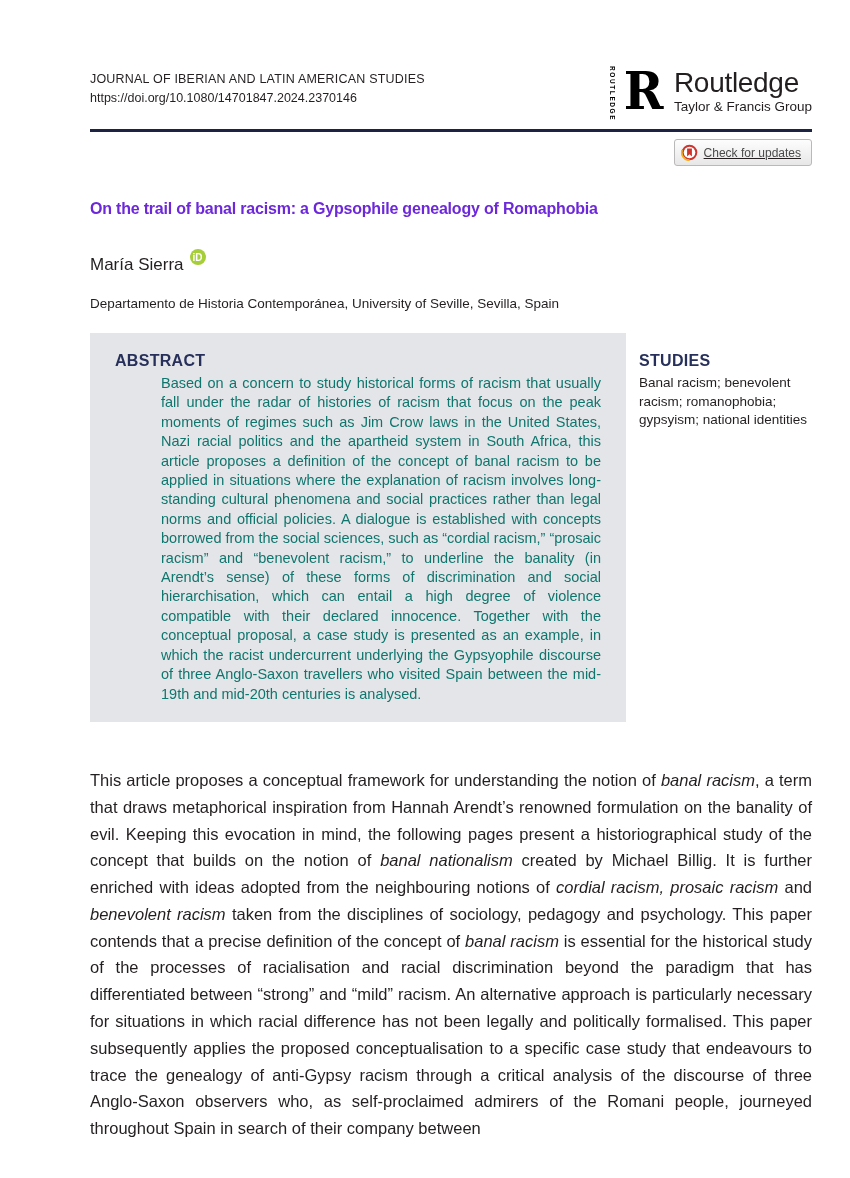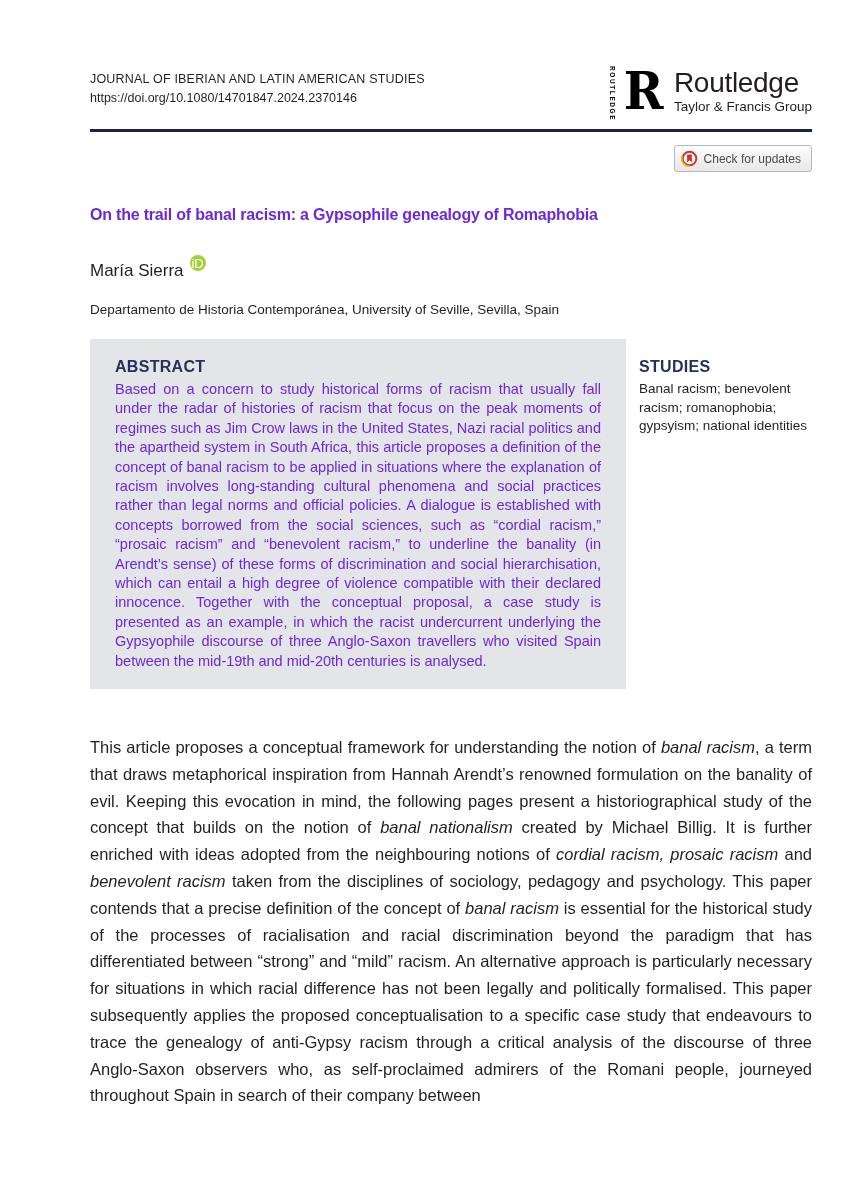--- a/index.html
+++ b/index.html
@@ -26,52 +26,52 @@
     font-family:"DejaVu Serif","Liberation Serif",serif;
     font-size:52px; font-weight:bold; color:#000; line-height:0.9;
     transform:scaleX(0.92); margin-right:2px;
   }
   .logo-word { display:flex; flex-direction:column; }
   .logo-routledge { font-size:28px; color:#221e1f; letter-spacing:-0.3px; line-height:1.05; }
   .logo-tf { font-size:13.5px; color:#221e1f; margin-top:1px; }
 
   .header-rule { height:3px; background:#1d2443; margin-top:13px; }
 
-  .badge-row { display:flex; justify-content:flex-end; margin-top:13px; }
+  .badge-row { display:flex; justify-content:flex-end; margin-top:7px;text-decoration:underline; }
   .check-badge {
     display:inline-flex; align-items:center; gap:6px;
     border:1px solid #b9b9b9; border-radius:3px;
     background:linear-gradient(#fdfdfd,#e7e7e7);
     padding:4px 10px 4px 6px; font-size:12px; color:#4a4a4a; cursor:pointer;
   }
 
   
   .article-title {
     margin-top:27px; max-width:705px;
     font-size:16px; font-weight:bold; color:#6d28d9; line-height:31px;
     letter-spacing:-0.2px;
   }
   .author-row { margin-top:15px; display:flex; align-items:center; gap:6px; }
   .author-name { font-size:17px; color:#231f20;margin-top:16px; }
   .orcid {
     width:16px; height:16px; border-radius:50%; background:#a6ce39;
-    color:#fff; font-size:13px; font-weight:normal;
+    color:#fff; font-size:10px; font-weight:bold;
     display:inline-flex; align-items:center; justify-content:center; cursor:pointer;
   }
   .affiliation { margin-top:21px; font-size:13.5px; color:#231f20; }
 
   
   .abs-row { margin-top:22px; display:flex; gap:13px; }
   .abs-box { width:536px; background:#e4e5e8; padding:19px 25px 18px 25px; }
   .section-label {
     font-size:16px; font-weight:bold; color:#26305a; letter-spacing:0.3px;
   }
   .abs-text {
     margin-top:4px; font-size:14.5px; line-height:19.4px;
-    text-align:justify; color:#6d28d9;
+    text-align:justify; color:#0f766e;margin-left:46px;
   }
   .kw-col { flex:1; padding-top:19px; }
   .kw-text { margin-top:4px; font-size:13.5px; line-height:18.6px; color:#231f20; }
 
   
   .body-par {
     margin-top:45px; font-size:16.5px; line-height:26.8px;
     text-align:justify; color:#231f20;
   }
   .body-par em { }

